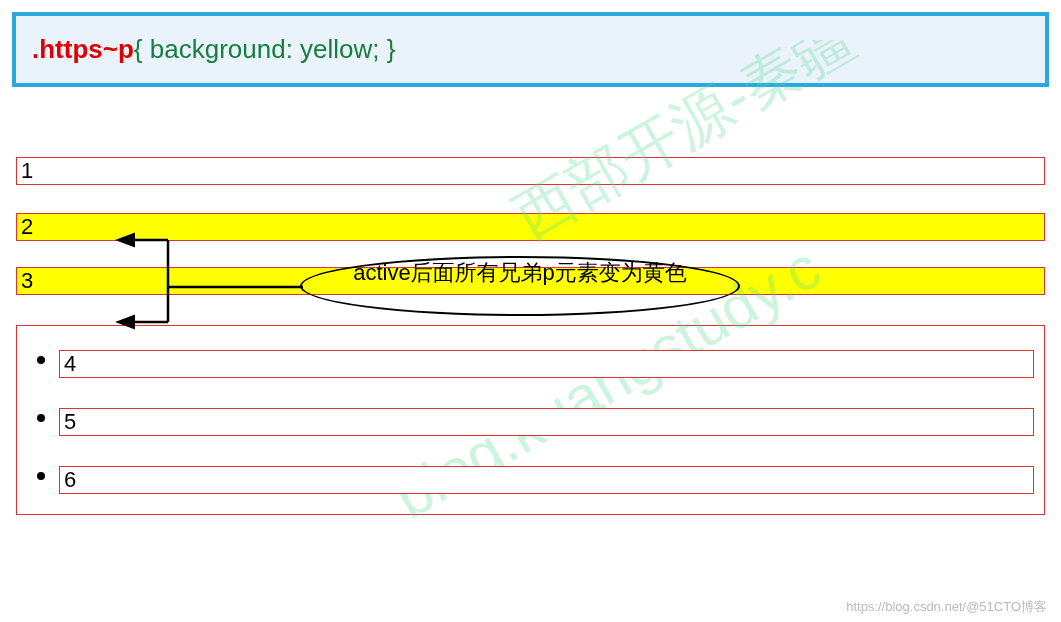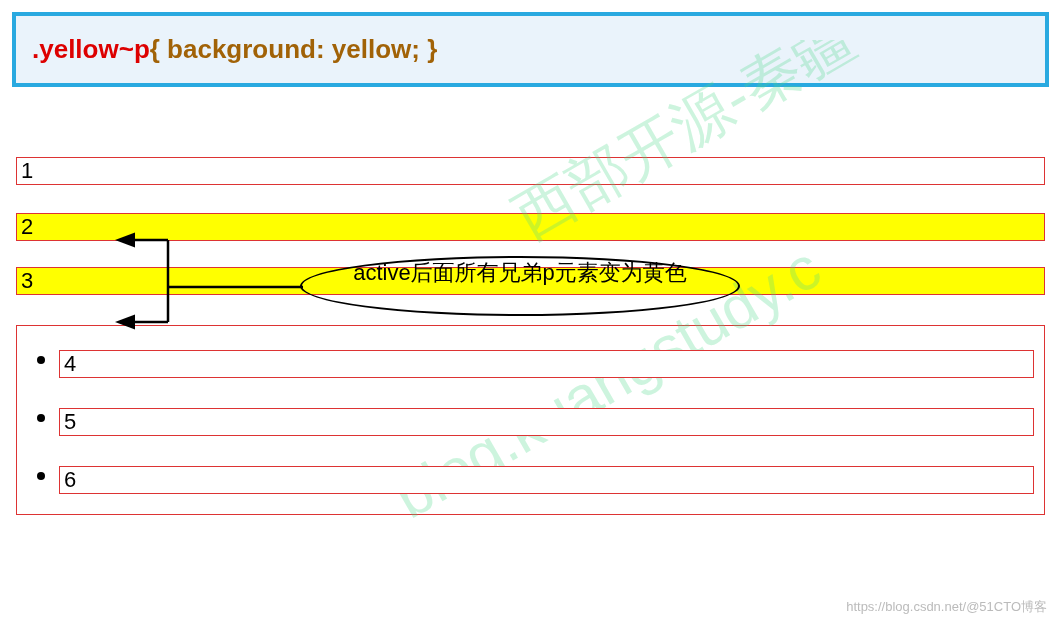--- a/index.html
+++ b/index.html
@@ -16,22 +16,22 @@
       background: #eaf3fb;
       padding: 18px 16px;
       margin-bottom: 70px;
     }
     .code-box .selector {
       color: #d00;
       font-weight: 700;
       font-size: 26px;
     }
     .code-box .rest {
-      color: #a16207;
-      font-weight: 700;
+      color: #15803d;
+      font-weight: 400;
       font-size: 26px;
     }
     .demo {
       padding: 0 4px;
     }
     .el {
       border: 1px solid #d33;
       font-size: 22px;
       padding: 0 4px;
       background: #fff;
@@ -107,21 +107,21 @@
 <body>
 
 <div class="bg-watermark">
   <svg width="700" height="560">
     <text x="180" y="200" transform="rotate(-30 180 200)">西部开源-秦疆</text>
     <text x="60" y="480" transform="rotate(-30 60 480)">blog.kuangstudy.c</text>
   </svg>
 </div>
 
 <div class="code-box">
-  <span class="selector">.yellow~p</span><span class="rest">{  background: yellow;  }</span>
+  <span class="selector">.https~p</span><span class="rest">{  background: yellow;  }</span>
 </div>
 
 <div class="demo">
   <div class="el p1">1</div>
   <div class="el p2">2</div>
   <div class="el p3">3</div>
 
   <div class="ul">
     <div class="li">
       <span class="bullet"></span>

